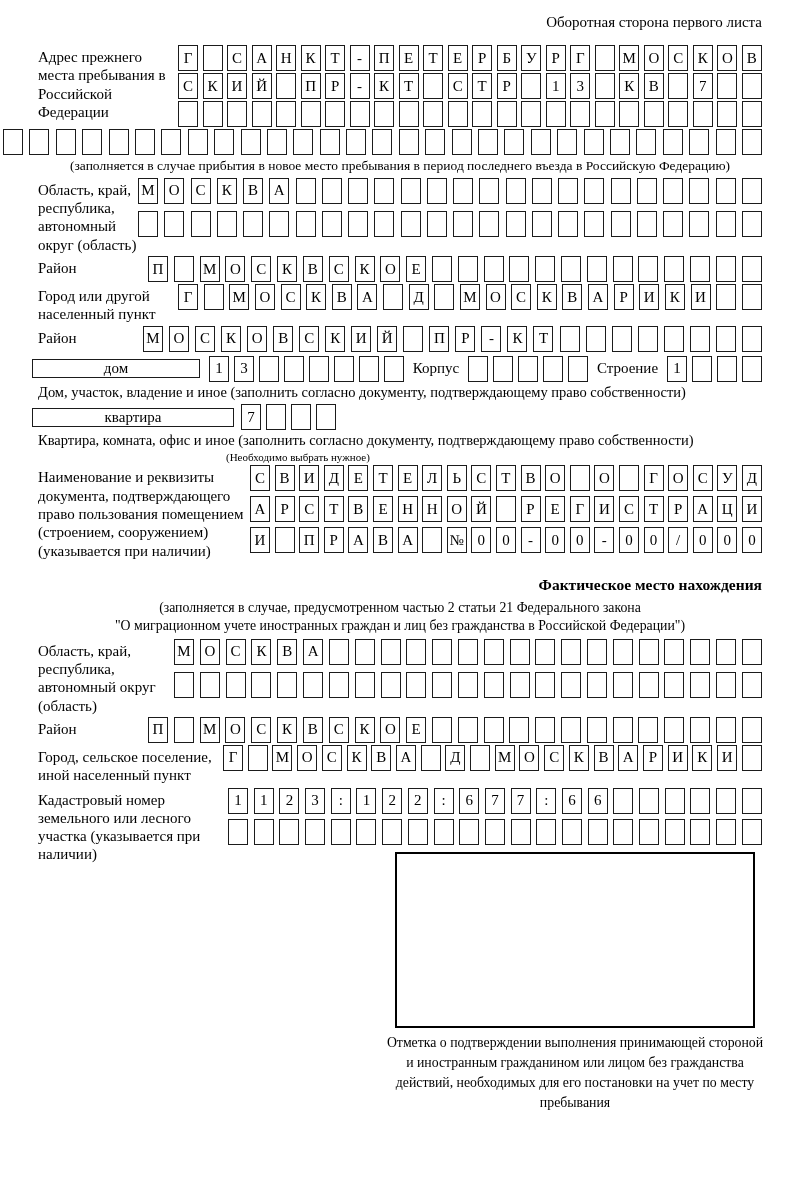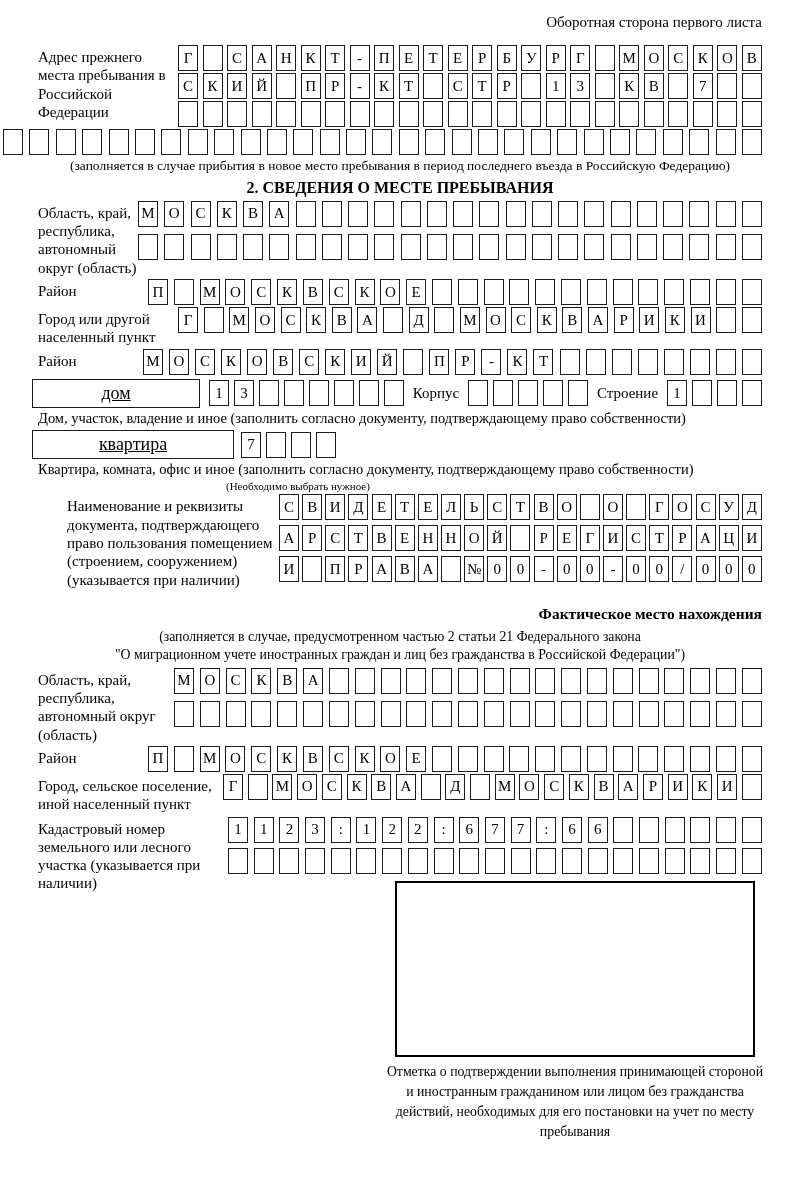--- a/index.html
+++ b/index.html
@@ -19,22 +19,22 @@
     border:1.5px solid #1b1b1b;background:#fff;
     display:flex;align-items:center;justify-content:center;
     font-size:15px;line-height:1;
   }
   .fullrow{margin-left:-35px;margin-top:2px;display:flex;justify-content:space-between;}
   .note{text-align:center;font-size:13.5px;line-height:1.25;margin:3px 0;}
   .sec-title{text-align:center;font-weight:bold;font-size:16px;margin:4px 0;}
   .gap7{gap:7px;}
   .house-row{display:flex;align-items:center;justify-content:space-between;
     margin-left:-6px;width:calc(100% + 6px);margin-top:4px;margin-bottom:2px;}
-  .labelbox{box-sizing:border-box;border:1.5px solid #1b1b1b;height:29px;
-    display:flex;align-items:center;justify-content:center;font-size:18px;text-decoration:underline;}
+  .labelbox{box-sizing:border-box;border:1.5px solid #1b1b1b;height:19px;
+    display:flex;align-items:center;justify-content:center;font-size:15px;}
   .cells-inline{display:flex;gap:5px;}
   .inline-label{font-size:15px;white-space:nowrap;}
   .small-note{font-size:14.5px;line-height:1.2;margin:1px 0 2px 0;}
   .apt-row{display:flex;align-items:center;gap:7px;margin-left:-6px;margin-top:3px;margin-bottom:2px;}
   .chk-row{display:flex;align-items:center;margin-top:4px;font-size:15px;}
   .checkbox{box-sizing:border-box;width:22px;height:24px;border:1.5px solid #1b1b1b;
     display:flex;align-items:center;justify-content:center;font-size:15px;flex:0 0 22px;}
   .stay-note{font-size:11px;margin:2px 0 2px 188px;}
   .fact-title{text-align:right;font-weight:bold;font-size:15.5px;margin:16px 0 5px 0;}
   .fact-note{text-align:center;font-size:13.8px;line-height:1.3;}
@@ -42,21 +42,21 @@
     margin-left:357px;margin-top:-14px;background:#fff;}
   .stamp-caption{width:380px;margin-left:347px;margin-top:5px;text-align:center;
     font-size:13.8px;line-height:1.45;}
   .w100{width:100px;flex:0 0 100px;}
   .w105{width:105px;flex:0 0 105px;}
   .w110{width:110px;flex:0 0 110px;}
   .w136{width:136px;flex:0 0 136px;}
   .w140{width:140px;flex:0 0 140px;}
   .w185{width:185px;flex:0 0 185px;}
   .w190{width:190px;flex:0 0 190px;}
-  .w212{width:212px;flex:0 0 212px;margin-left:29px;}
+  .w212{width:212px;flex:0 0 212px;}
 </style>
 </head>
 <body>
 
 <div class="page">
 
   <div class="header-note">Оборотная сторона первого листа</div>
 
   <div class="row">
     <div class="label w140">Адрес прежнего места пребывания в Российской Федерации</div>
@@ -167,21 +167,20 @@
       <div class="cell"></div>
       <div class="cell"></div>
       <div class="cell"></div>
       <div class="cell"></div>
       <div class="cell"></div>
       <div class="cell"></div>
       <div class="cell"></div>
     </div>
   <div class="note">(заполняется в случае прибытия в новое место пребывания в период последнего въезда в Российскую Федерацию)</div>
 
-  <div class="sec-title">2. СВЕДЕНИЯ О МЕСТЕ ПРЕБЫВАНИЯ</div>
 
   <div class="row">
     <div class="label w100">Область, край, республика, автономный округ (область)</div>
     <div class="cells-col gap7">
       <div class="cellrow">
           <div class="cell">М</div>
           <div class="cell">О</div>
           <div class="cell">С</div>
           <div class="cell">К</div>
           <div class="cell">В</div>

